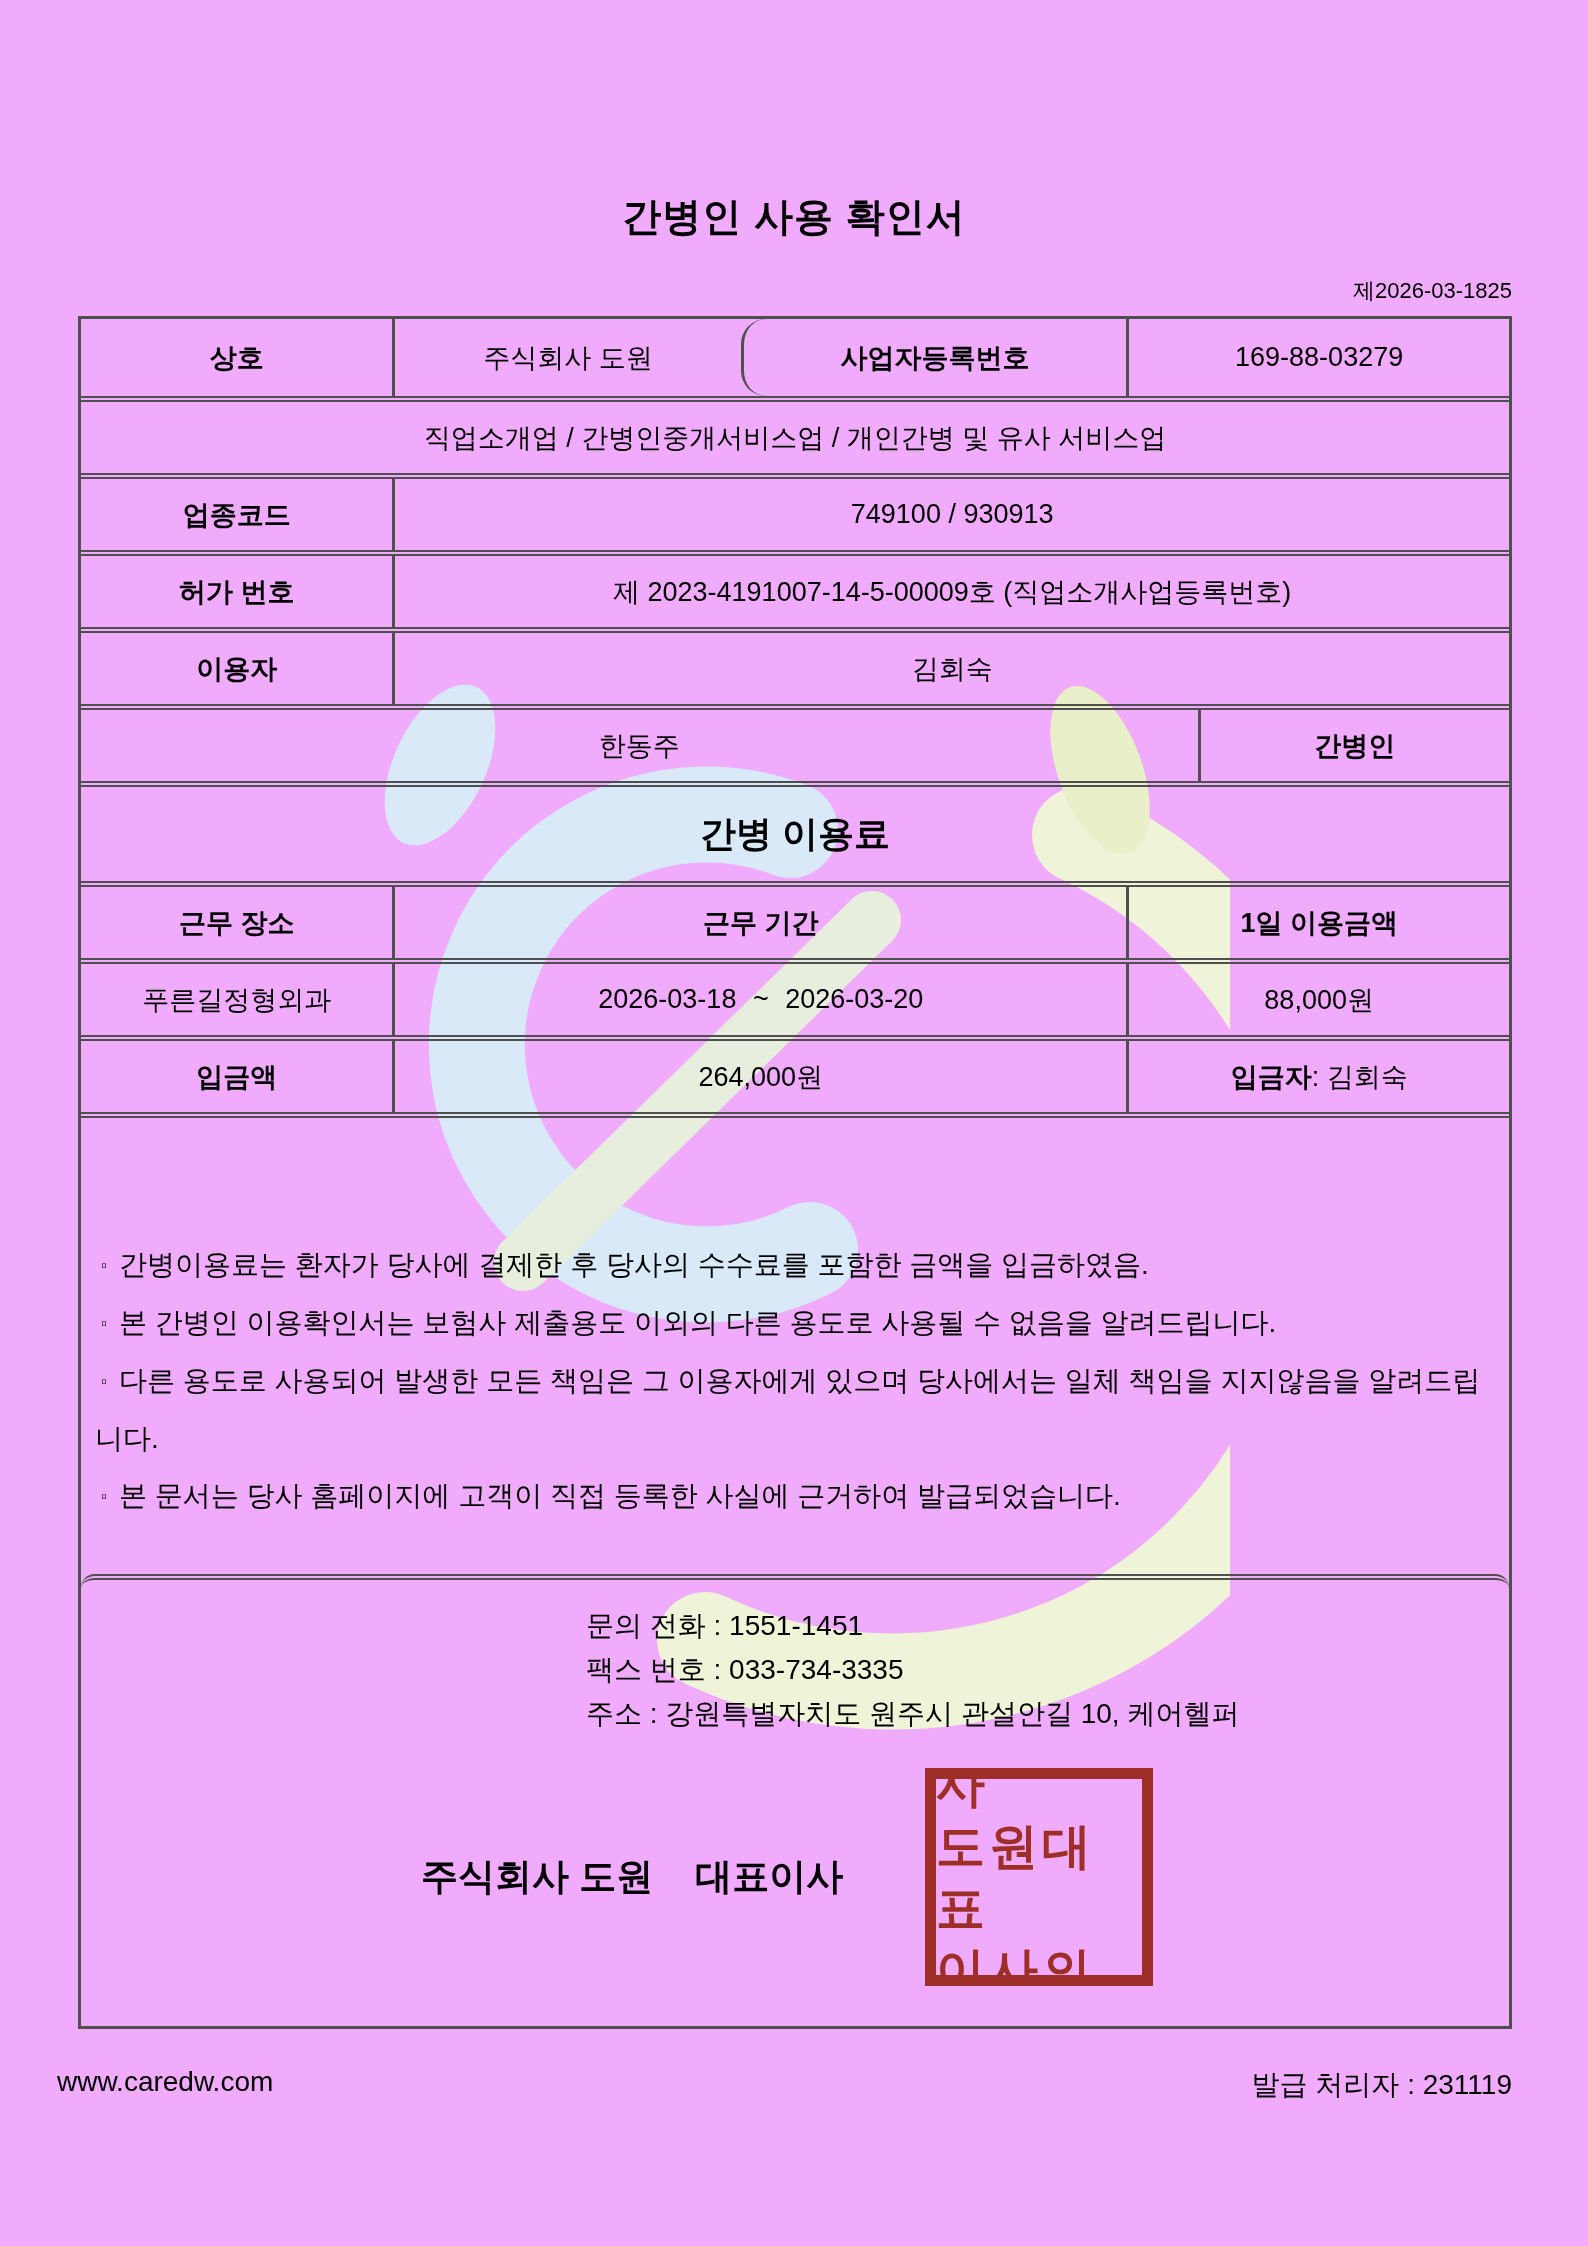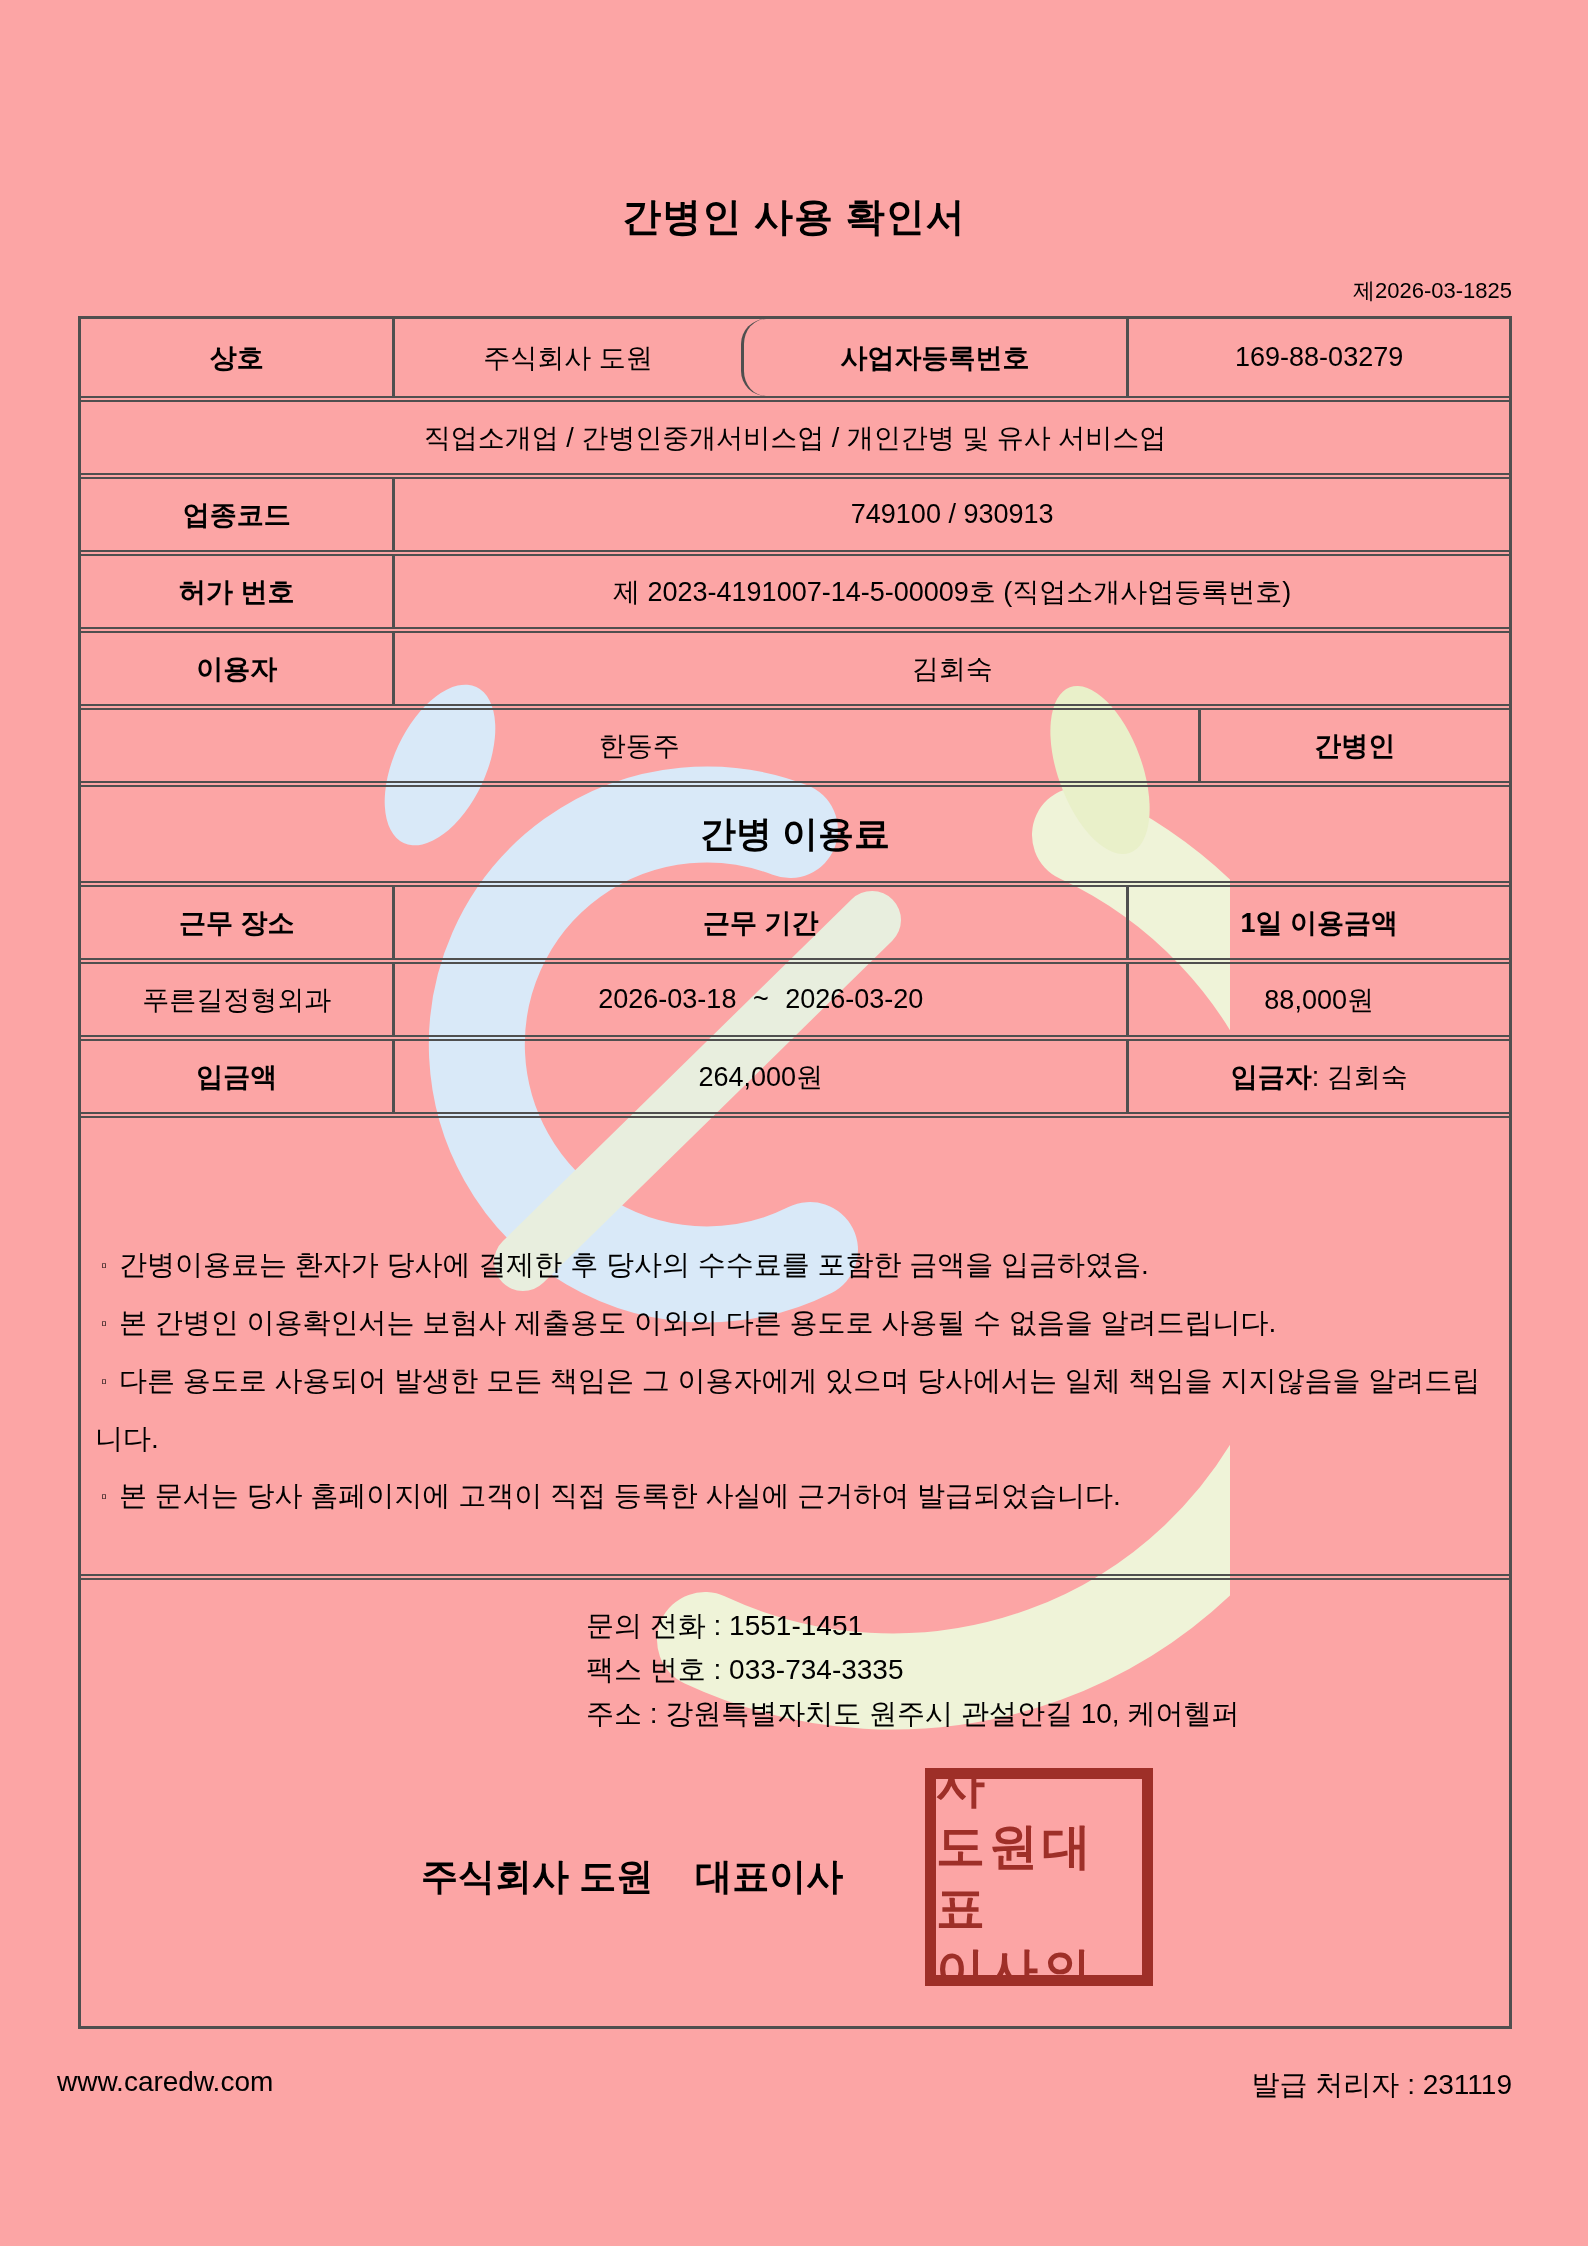--- a/index.html
+++ b/index.html
@@ -6,41 +6,41 @@
     --border:#4f4f4f;
     --seal:#9e2f28;
     --wm-blue:#d9e9f8;
     --wm-green:#eef3d6;
     --wm-leaf:#e9f0c9;
     --wm-slash:#e8eede;
   }
   *{margin:0;padding:0;box-sizing:border-box;}
   html,body{background:#fff;}
   .page{
-    position:relative;width:1588px;height:2246px;background:#fca5a5;
+    position:relative;width:1588px;height:2246px;background:#f0abfc;
     font-family:"Liberation Sans", sans-serif;color:#000;overflow:hidden;
   }
   .wm{position:absolute;left:250px;top:530px;z-index:0;}
   .title{
     position:absolute;top:190px;left:0;width:100%;text-align:center;
     font-size:39px;font-weight:bold;letter-spacing:1px;z-index:2;
   }
   .doc-number{
     position:absolute;top:276px;left:78px;width:1434px;text-align:right;
     font-size:22px;z-index:2;
   }
   .doc-table{
     position:absolute;top:316px;left:78px;width:1434px;
     border:3px solid var(--border);z-index:1;background:transparent;
   }
   .row{display:flex;width:100%;align-items:stretch;}
   .row + .row{border-top:6px double var(--border);}
   .h77{height:77px;}
   .h100{height:100px;}
-  .h452{height:452px;position:relative;}
+  .h452{height:452px;position:relative;border-radius:14px;}
   .cell{
     display:flex;align-items:center;justify-content:center;
     font-size:27px;text-align:center;padding:0 8px;
   }
   .cell + .cell{border-left:3px solid var(--border);}
   .c1{width:21.8%;}
   .c2{width:24.4%;}
   .c3{width:27.0%;border-radius:25px;}
   .c4{flex:1;}
   .f2{width:51.4%;}

